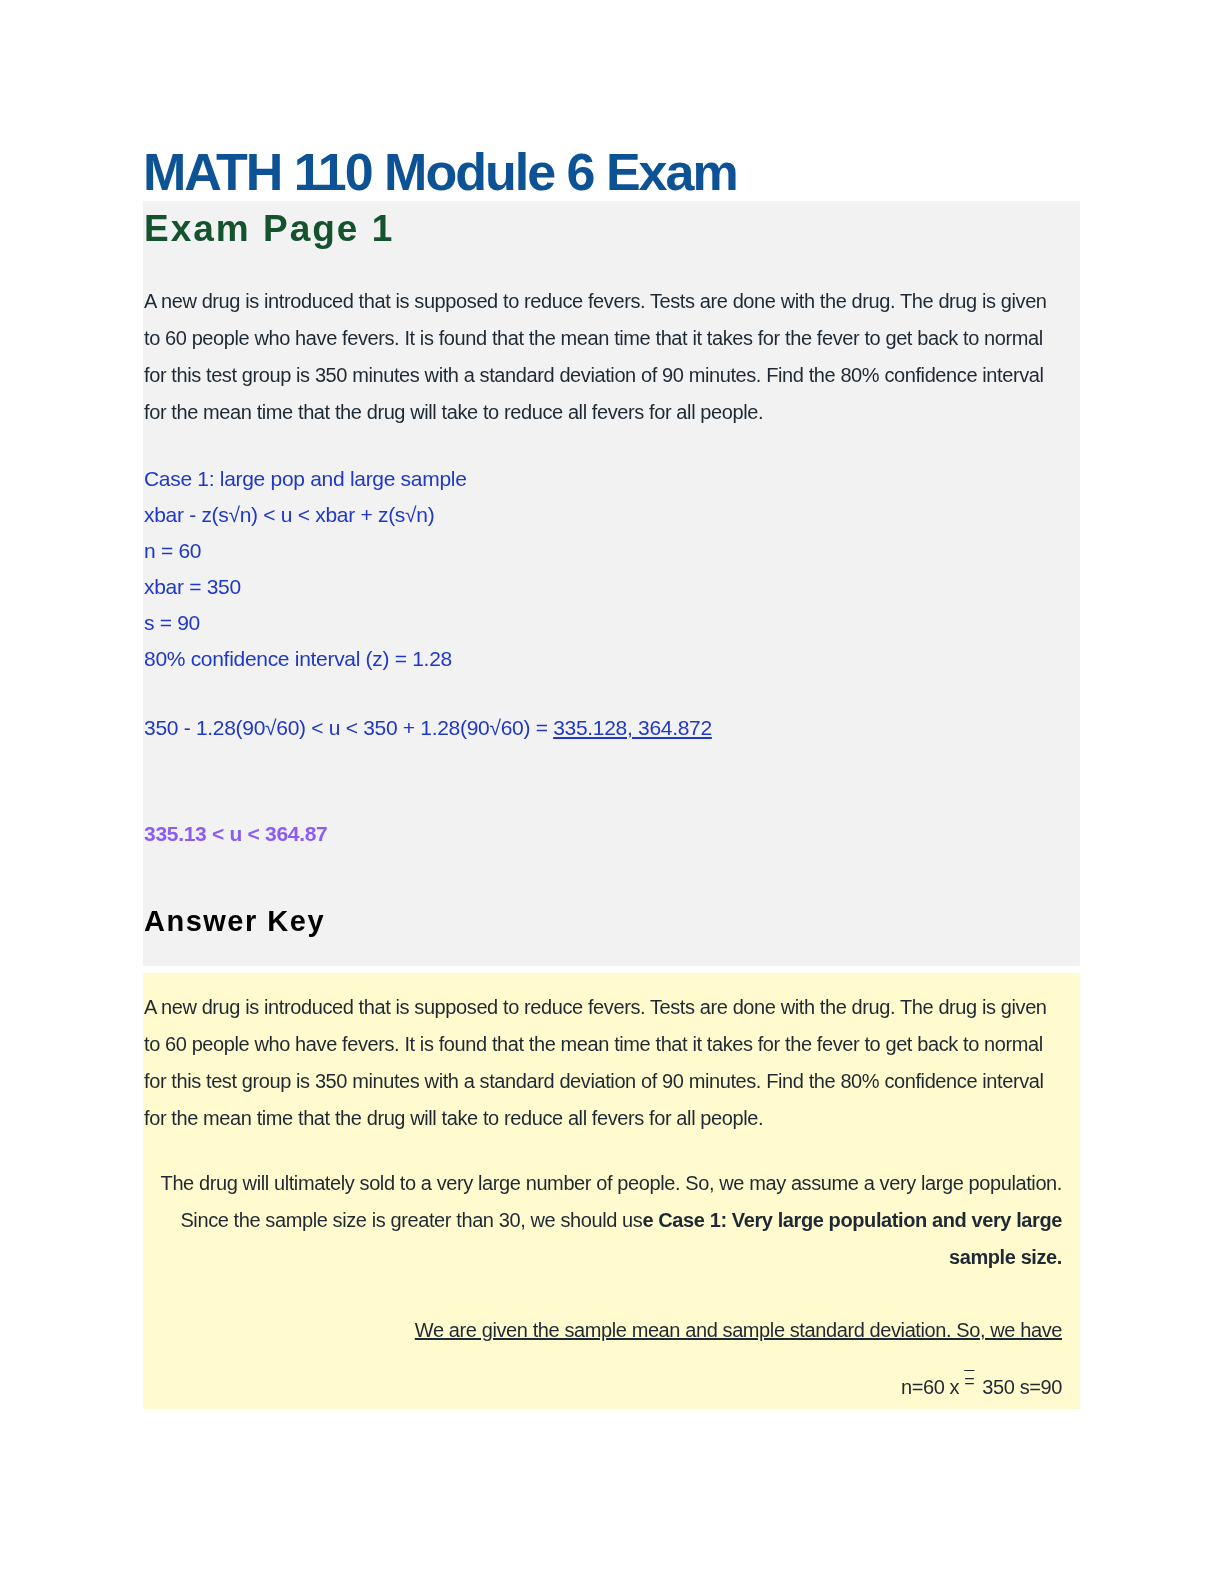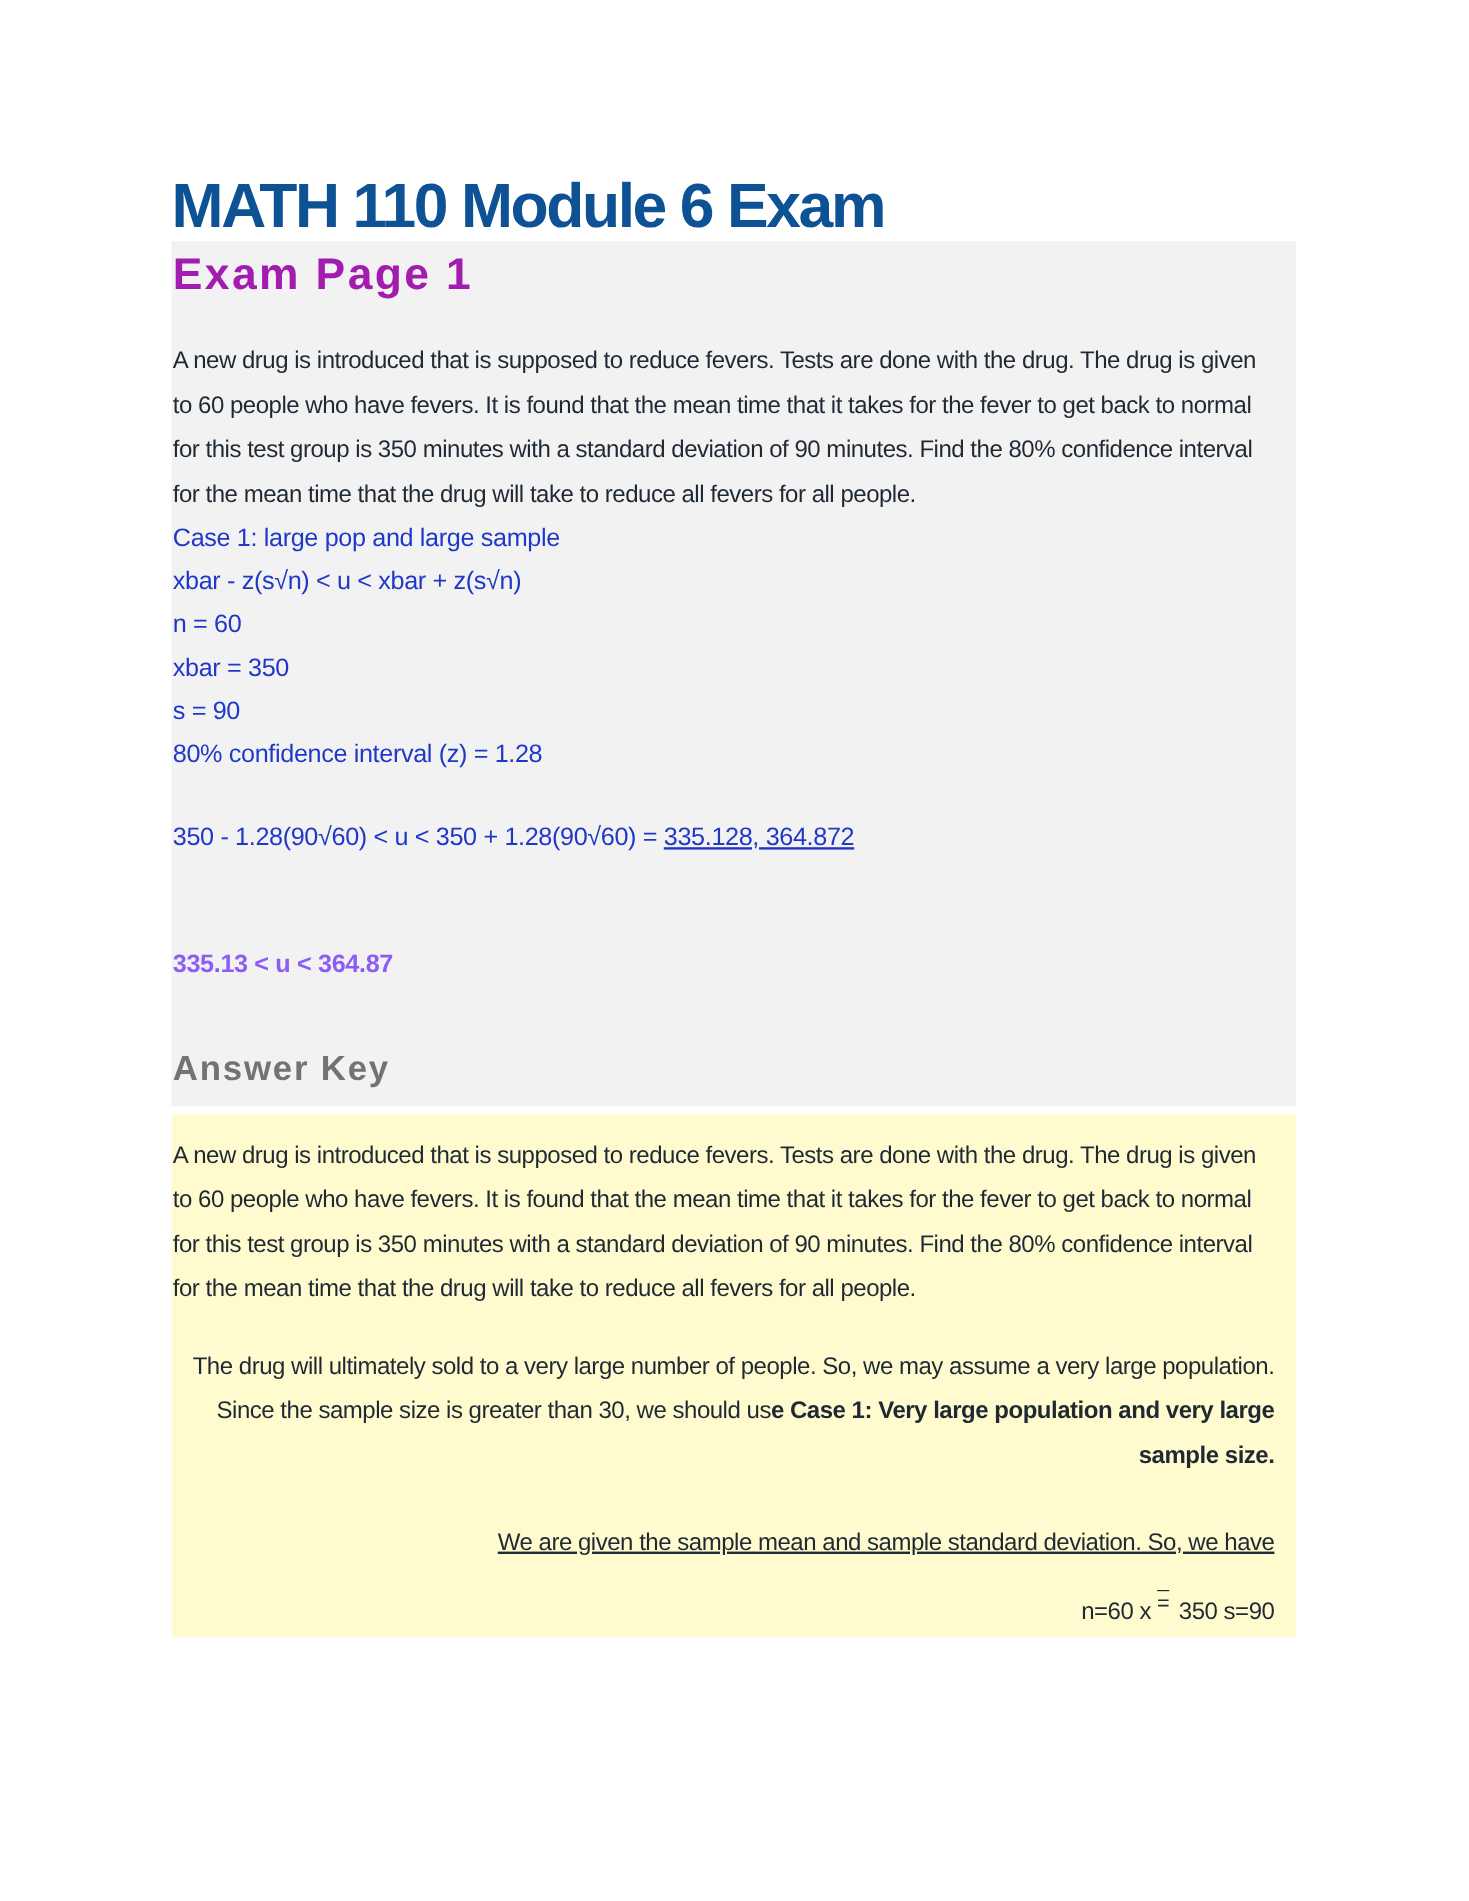--- a/index.html
+++ b/index.html
@@ -29,30 +29,31 @@
     width: 937px;
     background: #f2f2f2;
     padding: 6px 18px 14px 1px;
   }
   .exam-heading {
     margin: 0;
     font-size: 37px;
     font-weight: bold;
     letter-spacing: 2px;
     line-height: 44px;
-    color: #a21caf;
+    color: #14532d;
   }
   .problem {
     margin: 32px 0 0 0;
     font-size: 20px;
     letter-spacing: -0.4px;
     line-height: 37px;
     color: #1f2933;
   }
   .work {
+    margin-top: 30px;
     color: #2038c8;
     font-size: 21px;
     letter-spacing: -0.3px;
     line-height: 36px;
   }
   .calc-line {
     margin-top: 33px;
     color: #2038c8;
     font-size: 21px;
     letter-spacing: -0.3px;
@@ -61,26 +62,26 @@
   .calc-result { text-decoration: underline; margin-top: 40px; }
   .final-answer {
     margin-top: 70px;
     color: #8b5cf6;
     font-size: 21px;
     font-weight: bold;
     letter-spacing: -0.3px;
     line-height: 36px;
   }
   .answer-key-heading {
-    margin: 52px 0 0 0;
+    margin: 52px 0 14px 0;
     font-size: 29px;
     font-weight: bold;
     letter-spacing: 1.5px;
     line-height: 34px;
-    color: #737373;
+    color: #000000;
   }
   .answer-key-section {
     margin: 7px 0 0 143px;
     width: 937px;
     background: #fffbcf;
     padding: 16px 18px 2px 1px;
     color: #1f2933;
   }
   .ak-problem {
     margin: 0;

